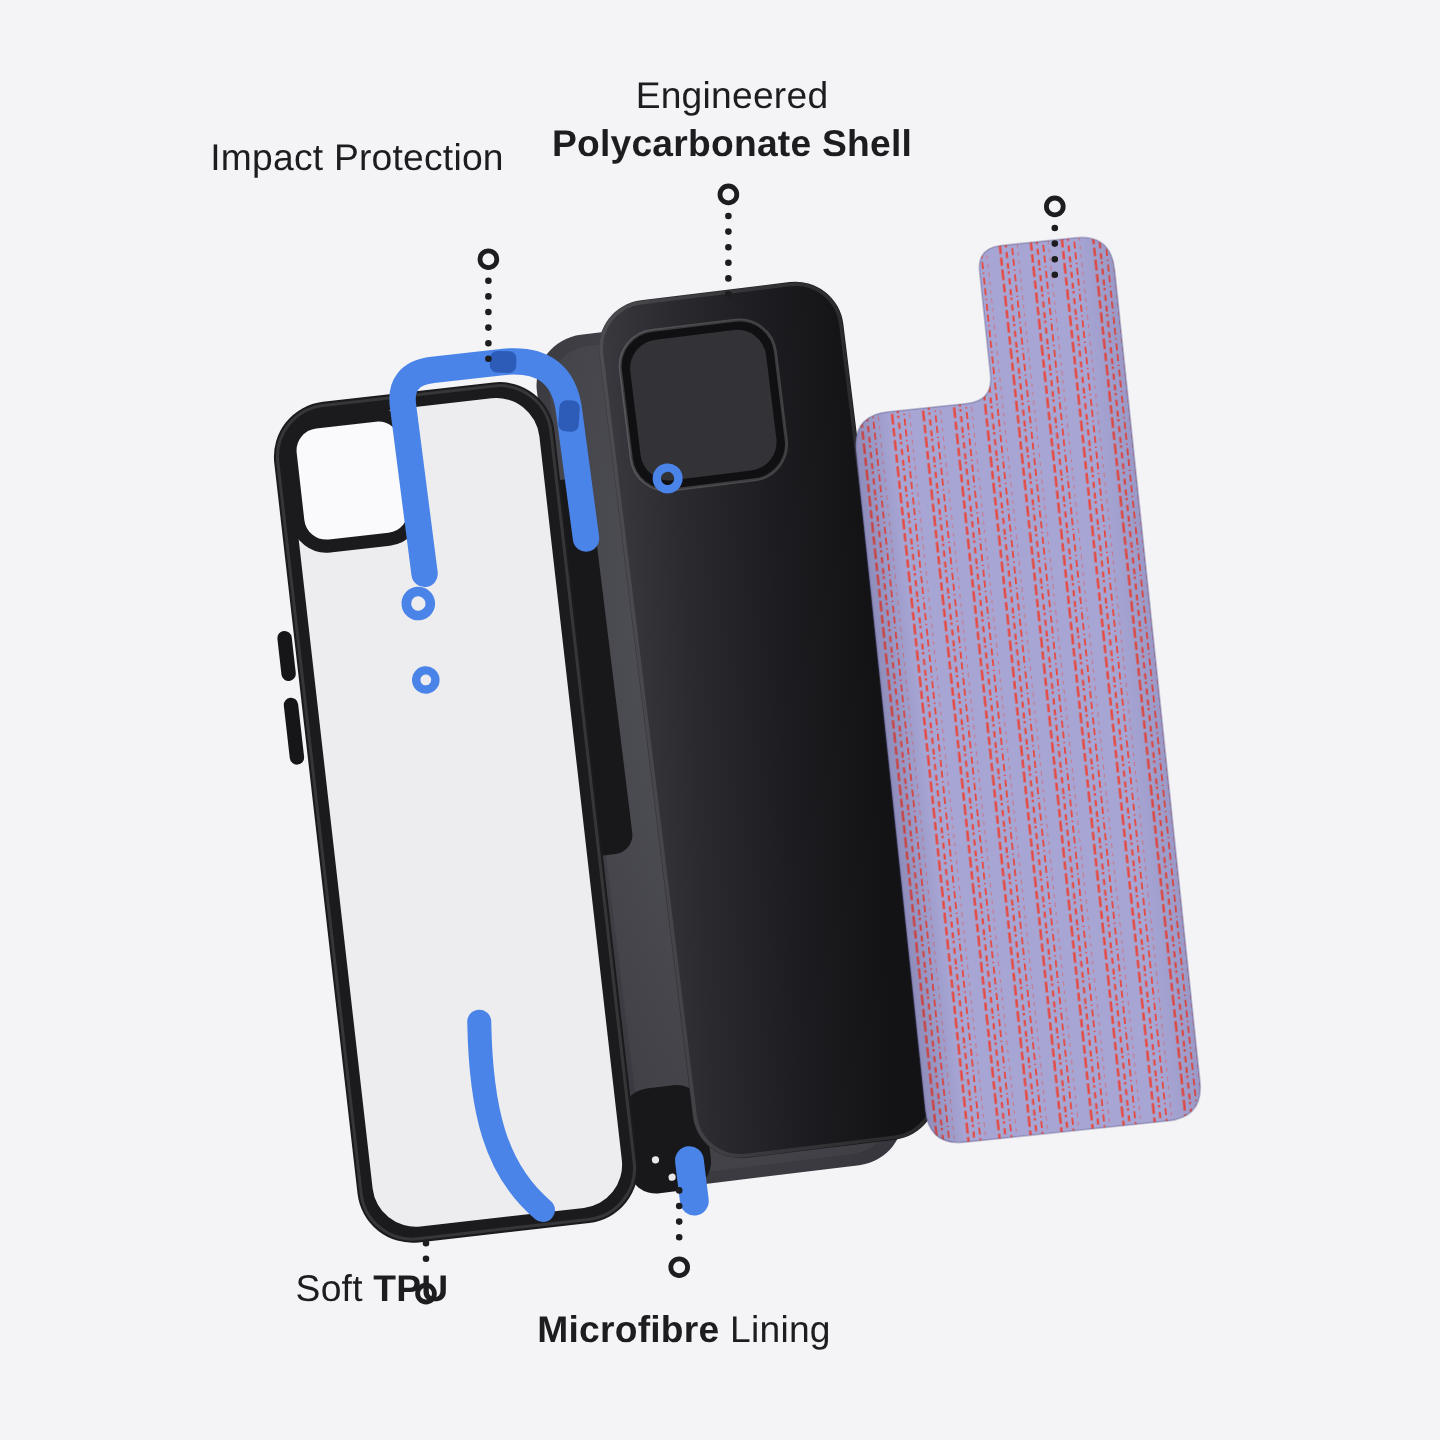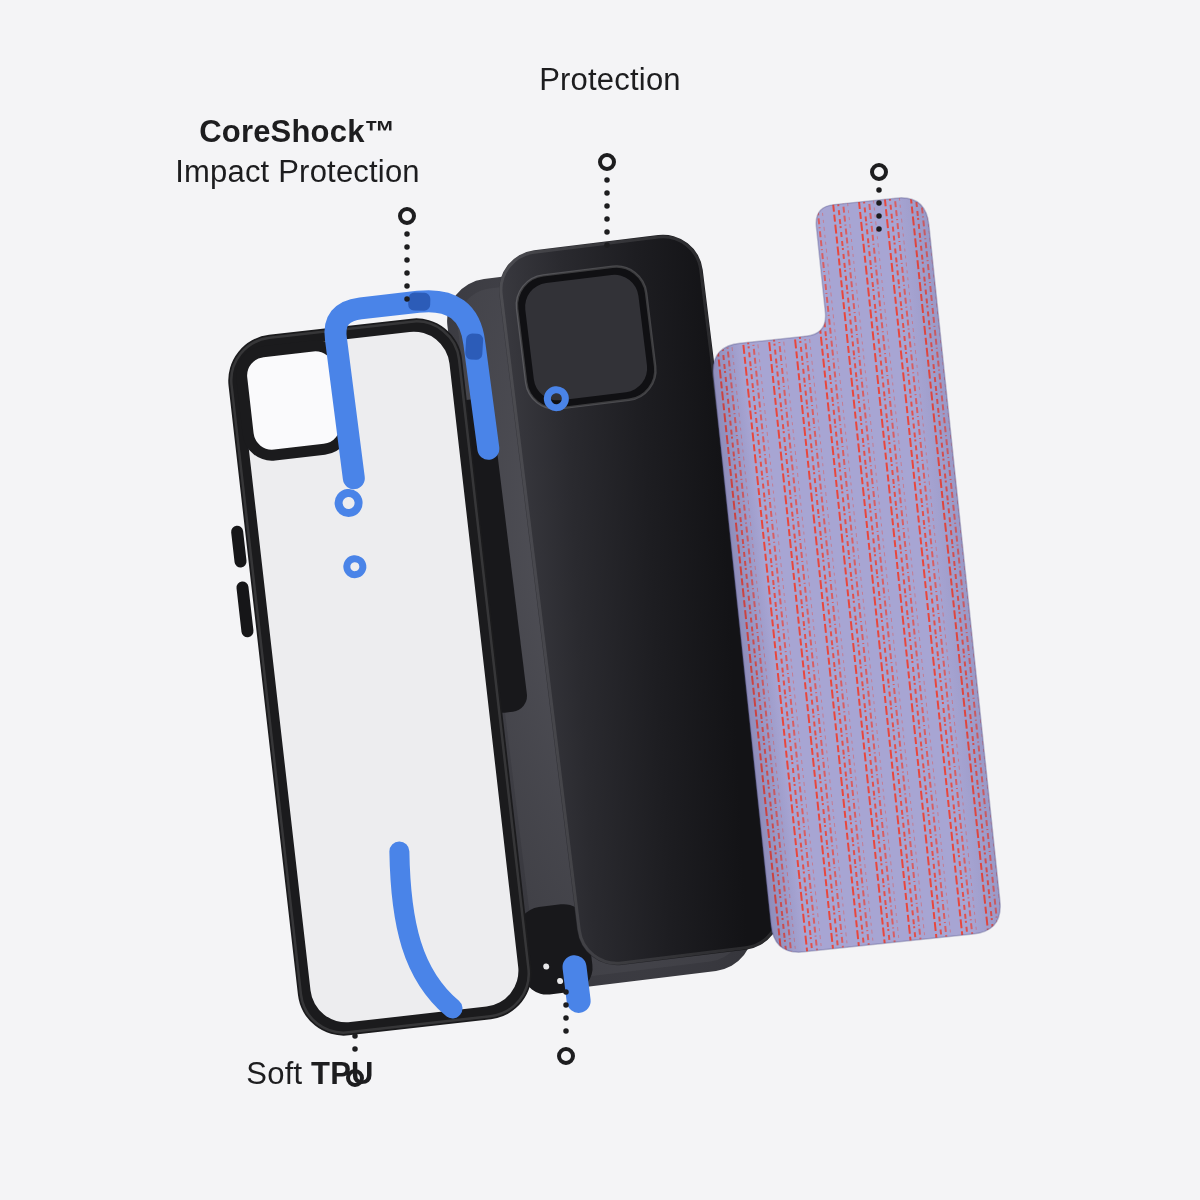--- a/index.html
+++ b/index.html
@@ -123,27 +123,30 @@
 
       <circle cx="355" cy="1078" r="7" fill="none" stroke-width="4"></circle>
       <line x1="355" y1="1036" x2="355" y2="1062" stroke-width="5.5" stroke-linecap="round" stroke-dasharray="0 13"></line>
 
       <circle cx="566" cy="1056" r="7" fill="none" stroke-width="4"></circle>
       <line x1="566" y1="992" x2="566" y2="1040" stroke-width="5.5" stroke-linecap="round" stroke-dasharray="0 13"></line>
     </g>
   </svg>
 
   <div class="callout" style="left:110px;top:112px;width:375px;">
-    <div class="b">CoreShock™</div>
     <div>Impact Protection</div>
   </div>
 
   <div class="callout" style="left:425px;top:60px;width:370px;">
-    <div>Protection</div>
+    <div>Engineered</div>
+    <div class="b">Polycarbonate Shell</div>
   </div>
 
 
   <div class="callout" style="left:160px;top:1054px;width:300px;">
     <span>Soft </span><span class="b">TPU</span>
   </div>
 
+  <div class="callout" style="left:390px;top:1088px;width:360px;">
+    <span class="b">Microfibre</span><span> Lining</span>
+  </div>
 
 </div>
 
 </body></html>

